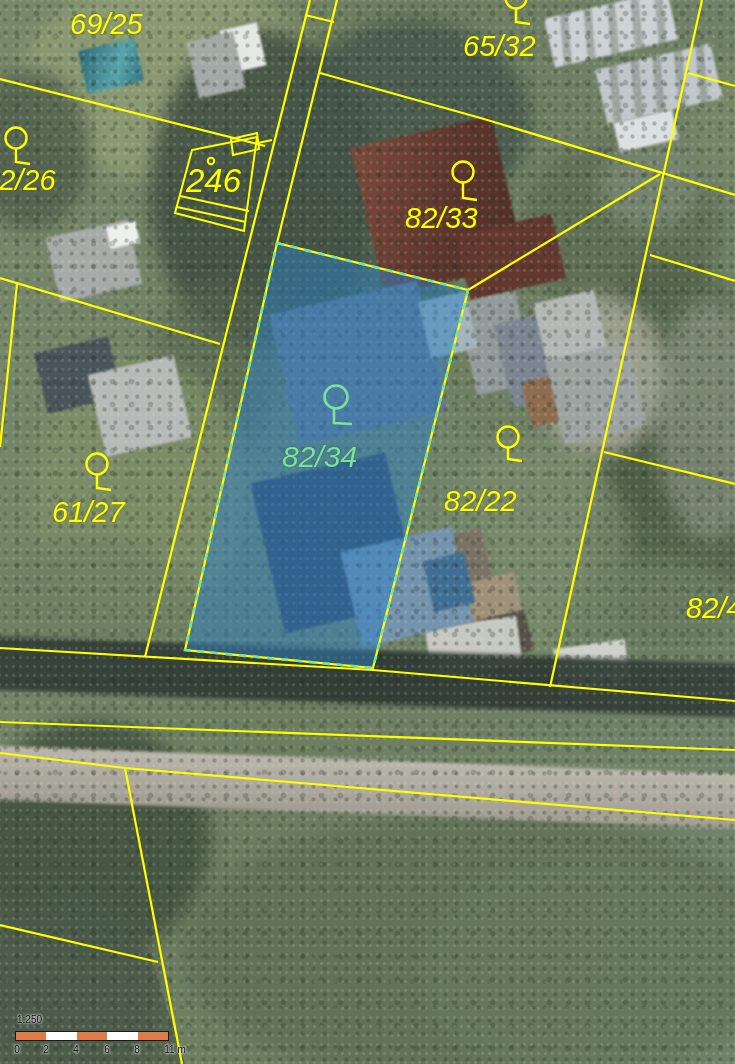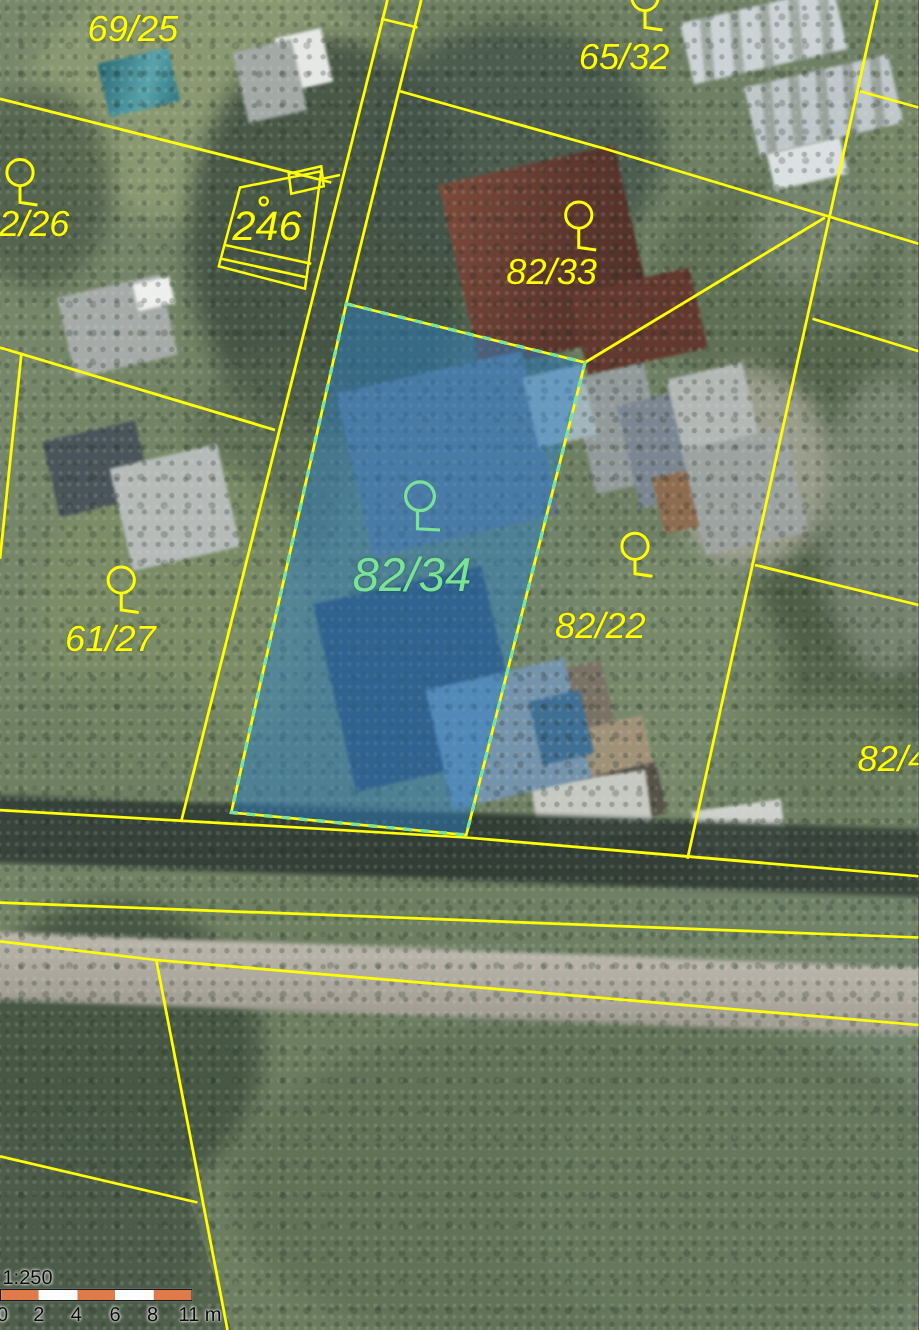--- a/index.html
+++ b/index.html
@@ -12,24 +12,24 @@
   .texture{position:absolute;inset:0;z-index:3;pointer-events:none;
     background-image:
       radial-gradient(circle, rgba(35,52,38,0.28) 1.6px, transparent 2.6px),
       radial-gradient(circle, rgba(225,232,205,0.14) 1.2px, transparent 2.2px),
       radial-gradient(circle, rgba(25,40,30,0.22) 2.2px, transparent 3.4px);
     background-size:11px 13px,7px 9px,19px 23px;
     background-position:0 0,3px 5px,8px 2px;}
   svg.overlay{position:absolute;left:0;top:0;z-index:5;}
   .plabel{position:absolute;z-index:6;font-style:italic;font-size:29px;line-height:1;
           color:#ffff00;white-space:nowrap;text-shadow:0 0 2px rgba(70,70,0,.55);}
-  .plabel.green{color:#7be397;font-size:38px;text-shadow:0 0 2px rgba(0,60,30,.5);}
+  .plabel.green{color:#7be397;font-size:30px;text-shadow:0 0 2px rgba(0,60,30,.5);}
   .plabel.bnum{font-size:33px;}
-  .scalebar{position:absolute;left:0;top:1014px;width:190px;height:48px;z-index:7;
-            color:#0a0a0a;font-size:16px;text-align:center;}
+  .scalebar{position:absolute;left:15px;top:1014px;width:190px;height:48px;z-index:7;
+            color:#0a0a0a;font-size:10px;text-align:center;}
   .scalebar .ratio{position:absolute;left:2px;top:0;text-shadow:0 0 2px #fff,0 0 3px #fff;}
   .scalebar .bar{position:absolute;left:0;top:17px;width:152px;height:8px;border:1px solid #1a1a1a;
                  display:flex;background:#fff;}
   .scalebar .bar span{flex:1 1 0;}
   .scalebar .ticks span{position:absolute;top:30px;transform:translateX(-50%);white-space:nowrap;
                         text-shadow:0 0 2px #fff,0 0 3px #fff;}
 </style>
 </head>
 <body>
 

